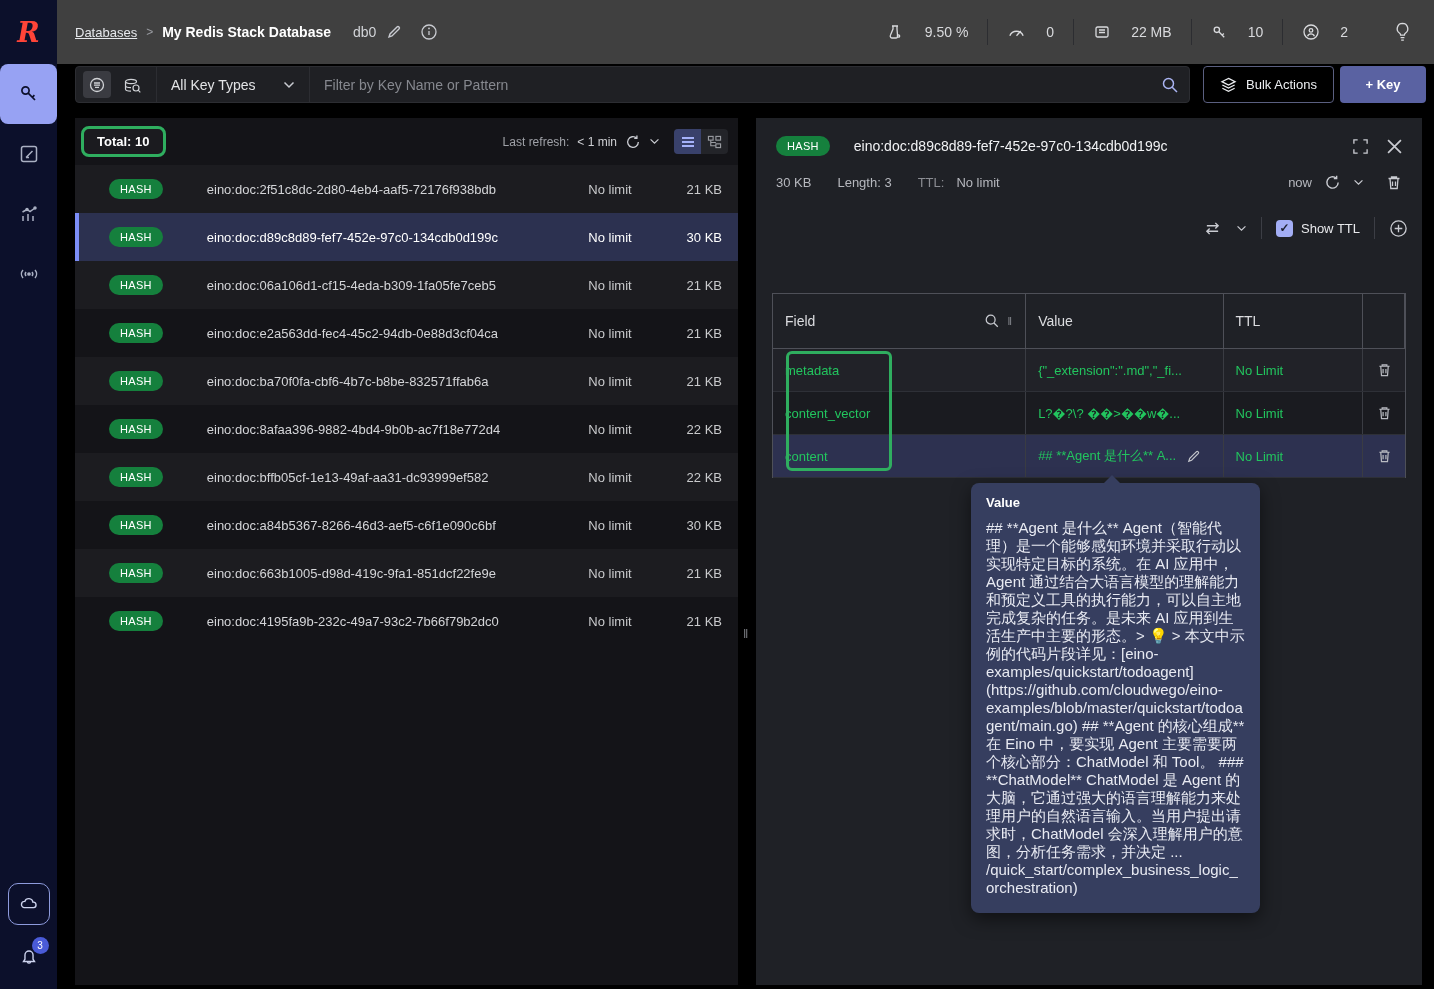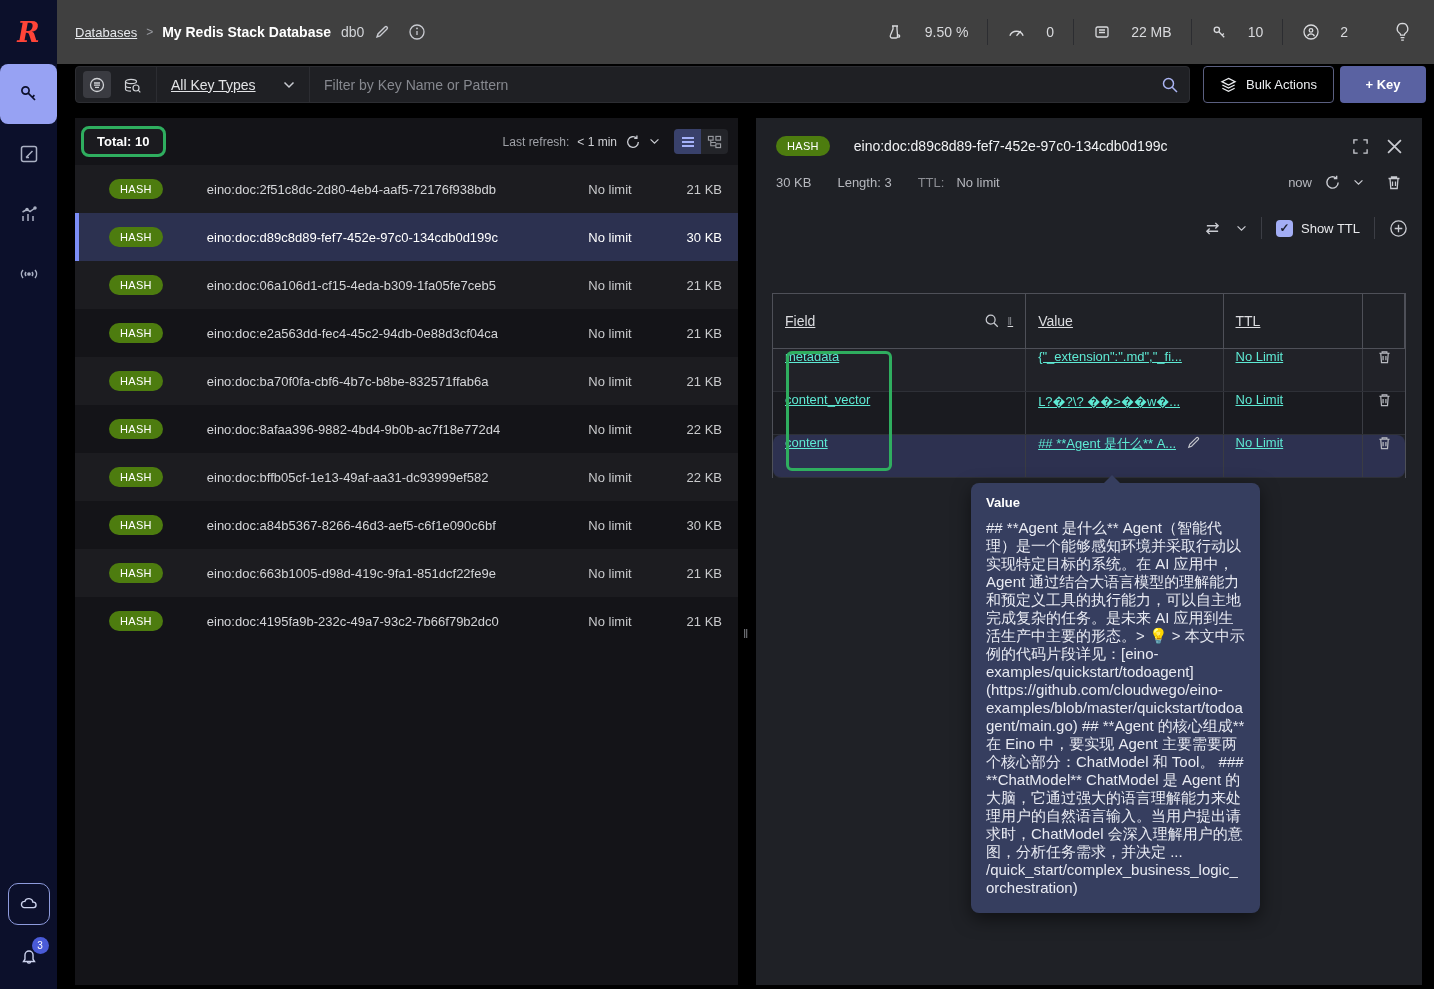--- a/index.html
+++ b/index.html
@@ -23,36 +23,36 @@
   .bell-badge { position:absolute; top:-8px; right:-9px; background:#4a5bd8; color:#fff;
                 font-size:10px; width:17px; height:17px; border-radius:50%;
                 display:flex; align-items:center; justify-content:center; }
 
   
   .topbar { position:absolute; left:57px; top:0; right:0; height:64px; background:#404040;
             display:flex; align-items:center; padding:0 14px 0 18px; }
   .crumb-link { color:#e6e8ec; font-size:13px; text-decoration:underline; cursor:pointer; }
   .crumb-sep { color:#9a9ca2; margin:0 9px; font-size:12px; }
   .crumb-current { color:#fff; font-size:14px; font-weight:bold; }
-  .db-label { color:#d2d4d8; font-size:14px; margin-left:10px; }
+  .db-label { color:#d2d4d8; font-size:14px; margin-left:22px; }
   .icon-btn { display:inline-flex; align-items:center; justify-content:center; color:#c9cbd1; cursor:pointer; }
   .topbar-right { margin-left:auto; display:flex; align-items:center; }
   .stat { display:flex; align-items:center; gap:20px; padding:0 19px; color:#d9dadd; font-size:14px; }
   .stat-divider { width:1px; height:26px; background:#2c2d31; }
   .bulb { padding:0 8px 0 26px; color:#d9dadd; }
 
   
   .filterbar { position:absolute; left:75px; top:66px; width:1115px; height:37px; background:#1f2024;
                border:1px solid #2c2d32; border-radius:4px; display:flex; align-items:center; }
   .ftype-btn { width:28px; height:27px; border-radius:4px; display:flex; align-items:center;
                justify-content:center; color:#d0d2d6; margin-left:7px; cursor:pointer; }
   .ftype-btn.active { background:#3a3b41; }
   .fb-sep { width:1px; height:37px; background:#2c2d32; margin-left:10px; }
   .key-type-select { width:152px; height:100%; display:flex; align-items:center; justify-content:space-between;
-                     padding:0 14px; color:#e2e3e6; font-size:14px; cursor:pointer;text-decoration:underline; }
+                     padding:0 14px; color:#e2e3e6; font-size:14px; cursor:pointer; }
   .filter-input { flex:1; height:100%; background:transparent; border:0; outline:0;
                   color:#e2e3e6; font-size:14px; padding:0 14px; font-family:"Liberation Sans",sans-serif; }
   .filter-input::placeholder { color:#86888f; }
   .search-btn { margin-right:10px; color:#aab4f2; }
 
   .bulk-btn { position:absolute; left:1203px; top:66px; width:131px; height:37px;
               border:1px solid #5a5f80; border-radius:4px; background:transparent; color:#eceef1;
               font-size:13px; display:flex; align-items:center; justify-content:center; gap:9px; cursor:pointer; }
   .addkey-btn { position:absolute; left:1340px; top:66px; width:86px; height:37px;
                 background:#5a62a2; border:0; border-radius:4px; color:#fff; font-weight:bold;
@@ -69,21 +69,21 @@
   .vt-btn { width:27px; height:25px; display:flex; align-items:center; justify-content:center;
             color:#9a9ca2; cursor:pointer; }
   .vt-btn.active { background:#39416b; color:#a5b2fa; }
 
   .kl-rows { }
   .key-row { height:48px; display:flex; align-items:center; position:relative; cursor:pointer; }
   .key-row:nth-child(odd) { background:#1c1c20; }
   .key-row:nth-child(even) { background:#141418; }
   .key-row.selected { background:#2c3150; }
   .key-row.selected::before { content:""; position:absolute; left:0; top:0; bottom:0; width:4px; background:#7b8df7; }
-  .type-badge { background:#4d7c0f; color:#fff; font-size:11px; letter-spacing:.3px;
+  .type-badge { background:#15803d; color:#fff; font-size:11px; letter-spacing:.3px;
                 border-radius:13px; padding:4px 11px; margin-left:34px; }
   .key-name { margin-left:44px; font-size:13px; color:#d4d5d8; }
   .key-row.selected .key-name { color:#fff; }
   .key-ttl { position:absolute; left:505px; width:60px; text-align:center; font-size:13px; color:#c9cacc; }
   .key-size { position:absolute; right:16px; font-size:13px; color:#c9cacc; }
   .key-row.selected .key-ttl, .key-row.selected .key-size { color:#fff; }
 
   
   .panel-resizer { position:absolute; left:738px; top:118px; width:18px; height:867px; cursor:col-resize; }
   .resizer-grip { position:absolute; left:5px; top:508px; color:#7a7c82; font-size:13px; letter-spacing:1px; }
@@ -101,33 +101,33 @@
   .dt-controls { display:flex; align-items:center; justify-content:flex-end; gap:14px;
                  padding:26px 14px 0 20px; color:#c9cbd1; }
   .ctrl-sep { width:1px; height:22px; background:#3c3e45; }
   .checkbox { width:17px; height:17px; background:#a3aef5; border-radius:4px; display:inline-flex;
               align-items:center; justify-content:center; color:#1d2030; font-size:12px; font-weight:bold; }
   .showttl-label { color:#e8e9ec; font-size:13px; margin-left:8px; }
 
   
   .ftable { position:absolute; left:16px; top:175px; width:634px; border:1px solid #4e5058; border-bottom:0; }
   .ft-row { display:flex; }
-  .ft-cell { border-right:1px solid #3a3c43; overflow:hidden; white-space:nowrap; text-overflow:ellipsis;text-decoration:underline; }
+  .ft-cell { border-right:1px solid #3a3c43; overflow:hidden; white-space:nowrap; text-overflow:ellipsis; }
   .ft-cell:last-child { border-right:0; }
   .c-field { width:254px; } .c-value { width:198px; } .c-ttl { width:140px; } .c-act { width:42px; }
   .ft-header { height:55px; border-bottom:1px solid #4e5058; background:#1f2126; }
   .ft-header .ft-cell { display:flex; align-items:center; padding:0 12px; color:#dcdde0; font-size:14px;
                         border-right:1px solid #4e5058; }
   .hd-search { margin-left:auto; color:#c9cbd1; }
   .hd-grip { color:#8b8d93; font-size:11px; margin-left:8px; letter-spacing:1px; }
   .ft-body .ft-row { height:43px; border-bottom:1px solid #2e3037; }
   .ft-body .ft-row:nth-child(odd) { background:#212228; }
   .ft-body .ft-row:nth-child(even) { background:#1a1b20; }
-  .ft-body .ft-row.selected { background:#2d3150;border-radius:8px; }
-  .ft-body .ft-cell { display:flex; align-items:flex-start; padding:0 12px; font-size:13px; color:#5eead4; }
+  .ft-body .ft-row.selected { background:#2d3150; }
+  .ft-body .ft-cell { display:flex; align-items:center; padding:0 12px; font-size:13px; color:#22c55e; }
   .val-text { overflow:hidden; text-overflow:ellipsis; white-space:nowrap; }
   .edit-pencil { display:none; margin-left:10px; color:#c3c5cb; flex:none; }
   .ft-row.editable .edit-pencil { display:inline-flex; }
   .row-trash { margin:0 auto; color:#b9bbc1; cursor:pointer; }
 
   
   .annot { position:absolute; border:3px solid #2fae5f; border-radius:6px; pointer-events:none; z-index:8; }
   .annot-fields { left:30px; top:233px; width:106px; height:120px; }
 
   

